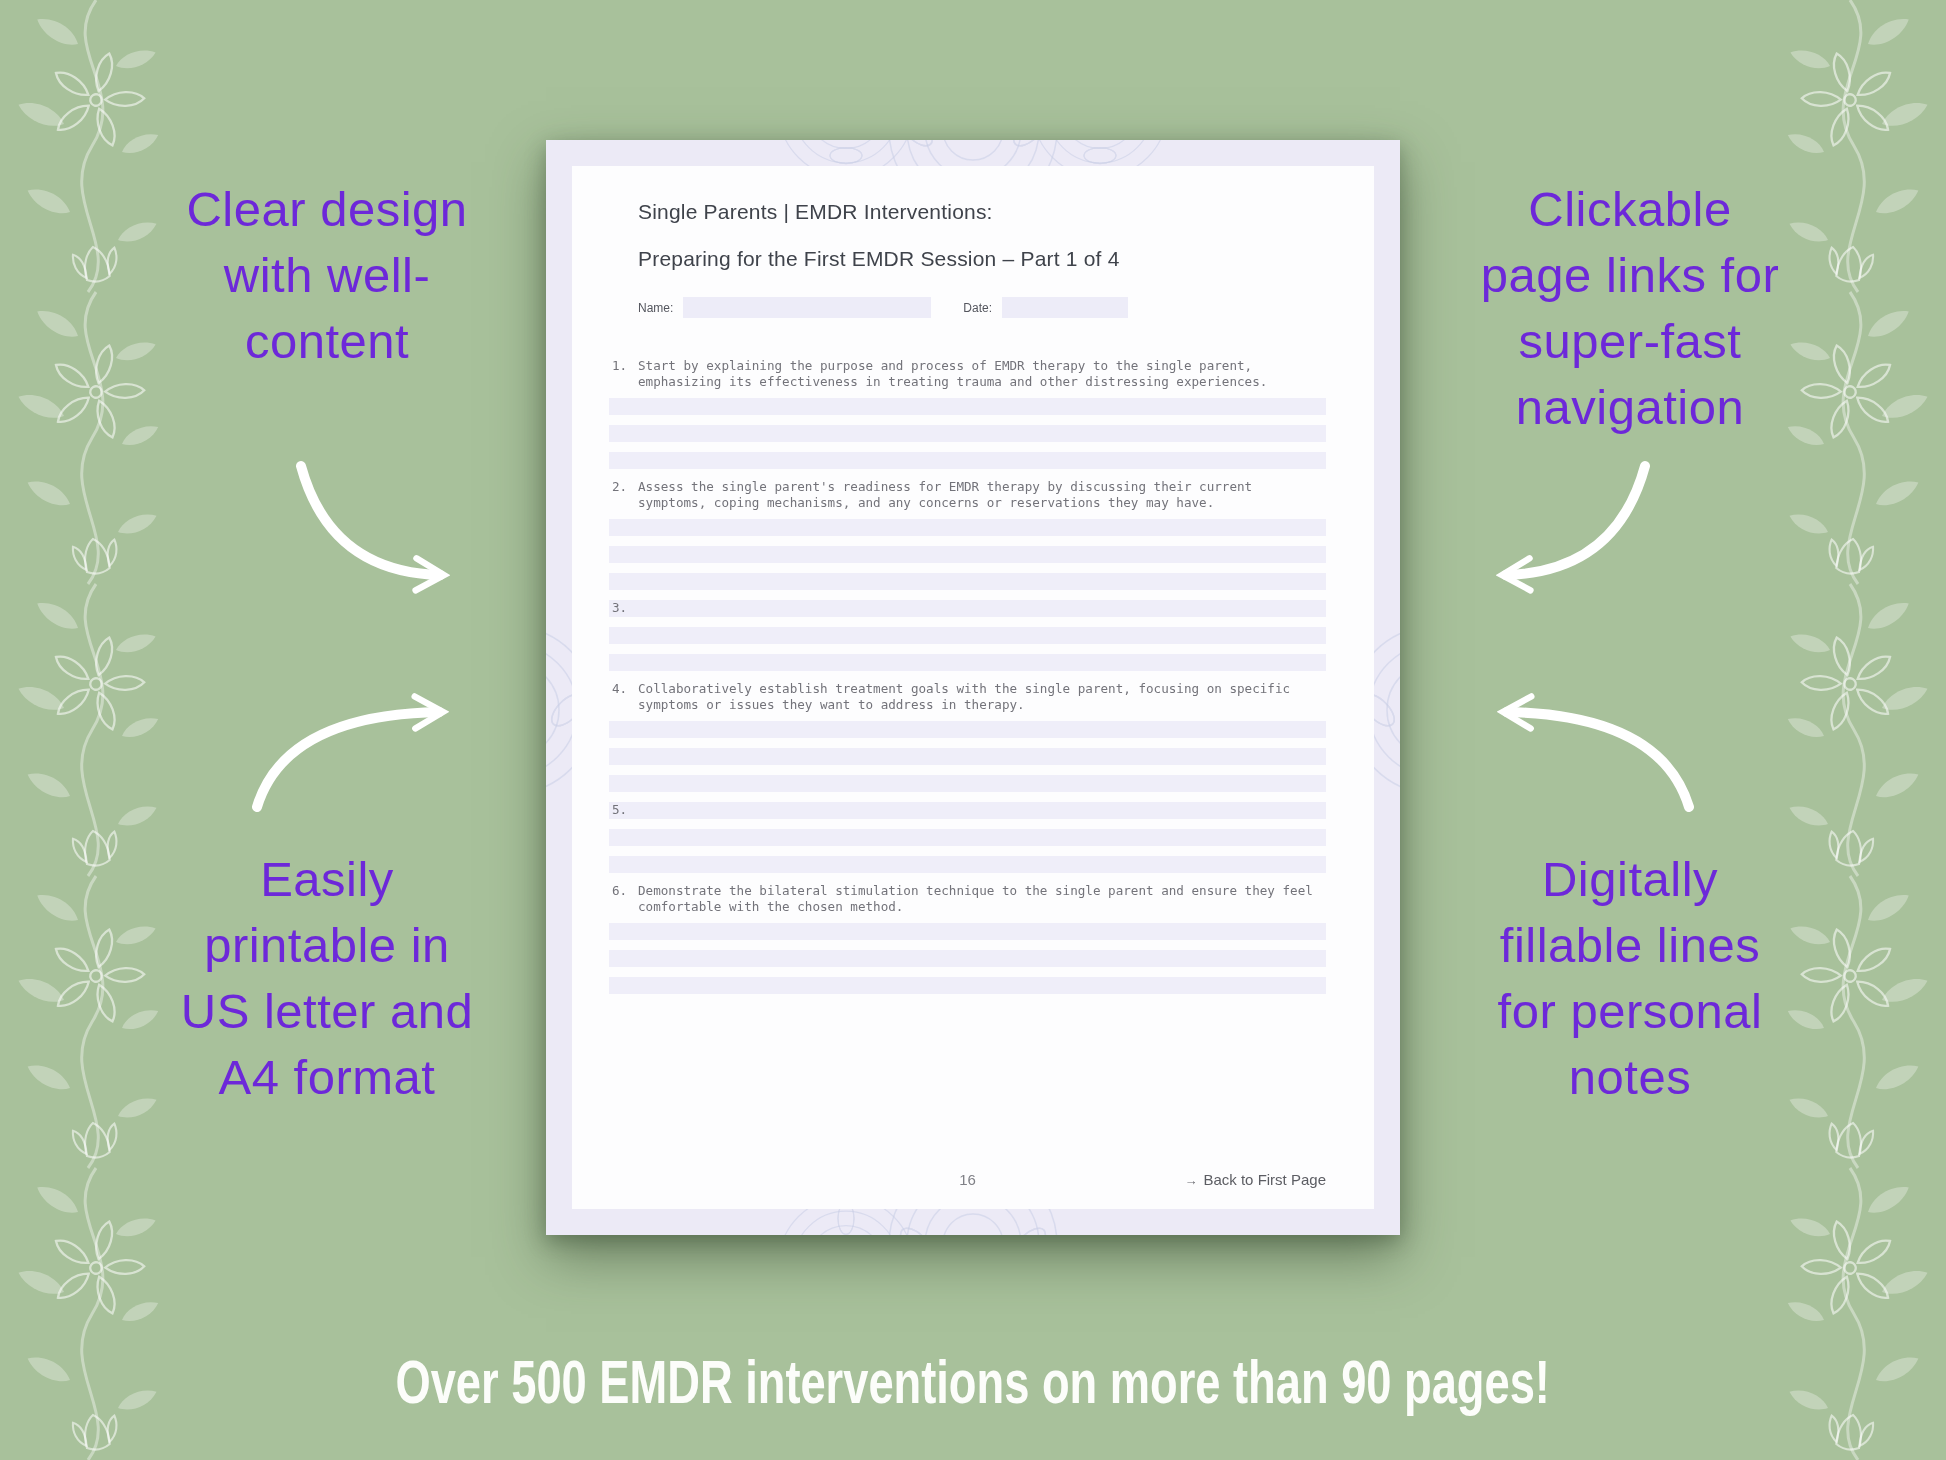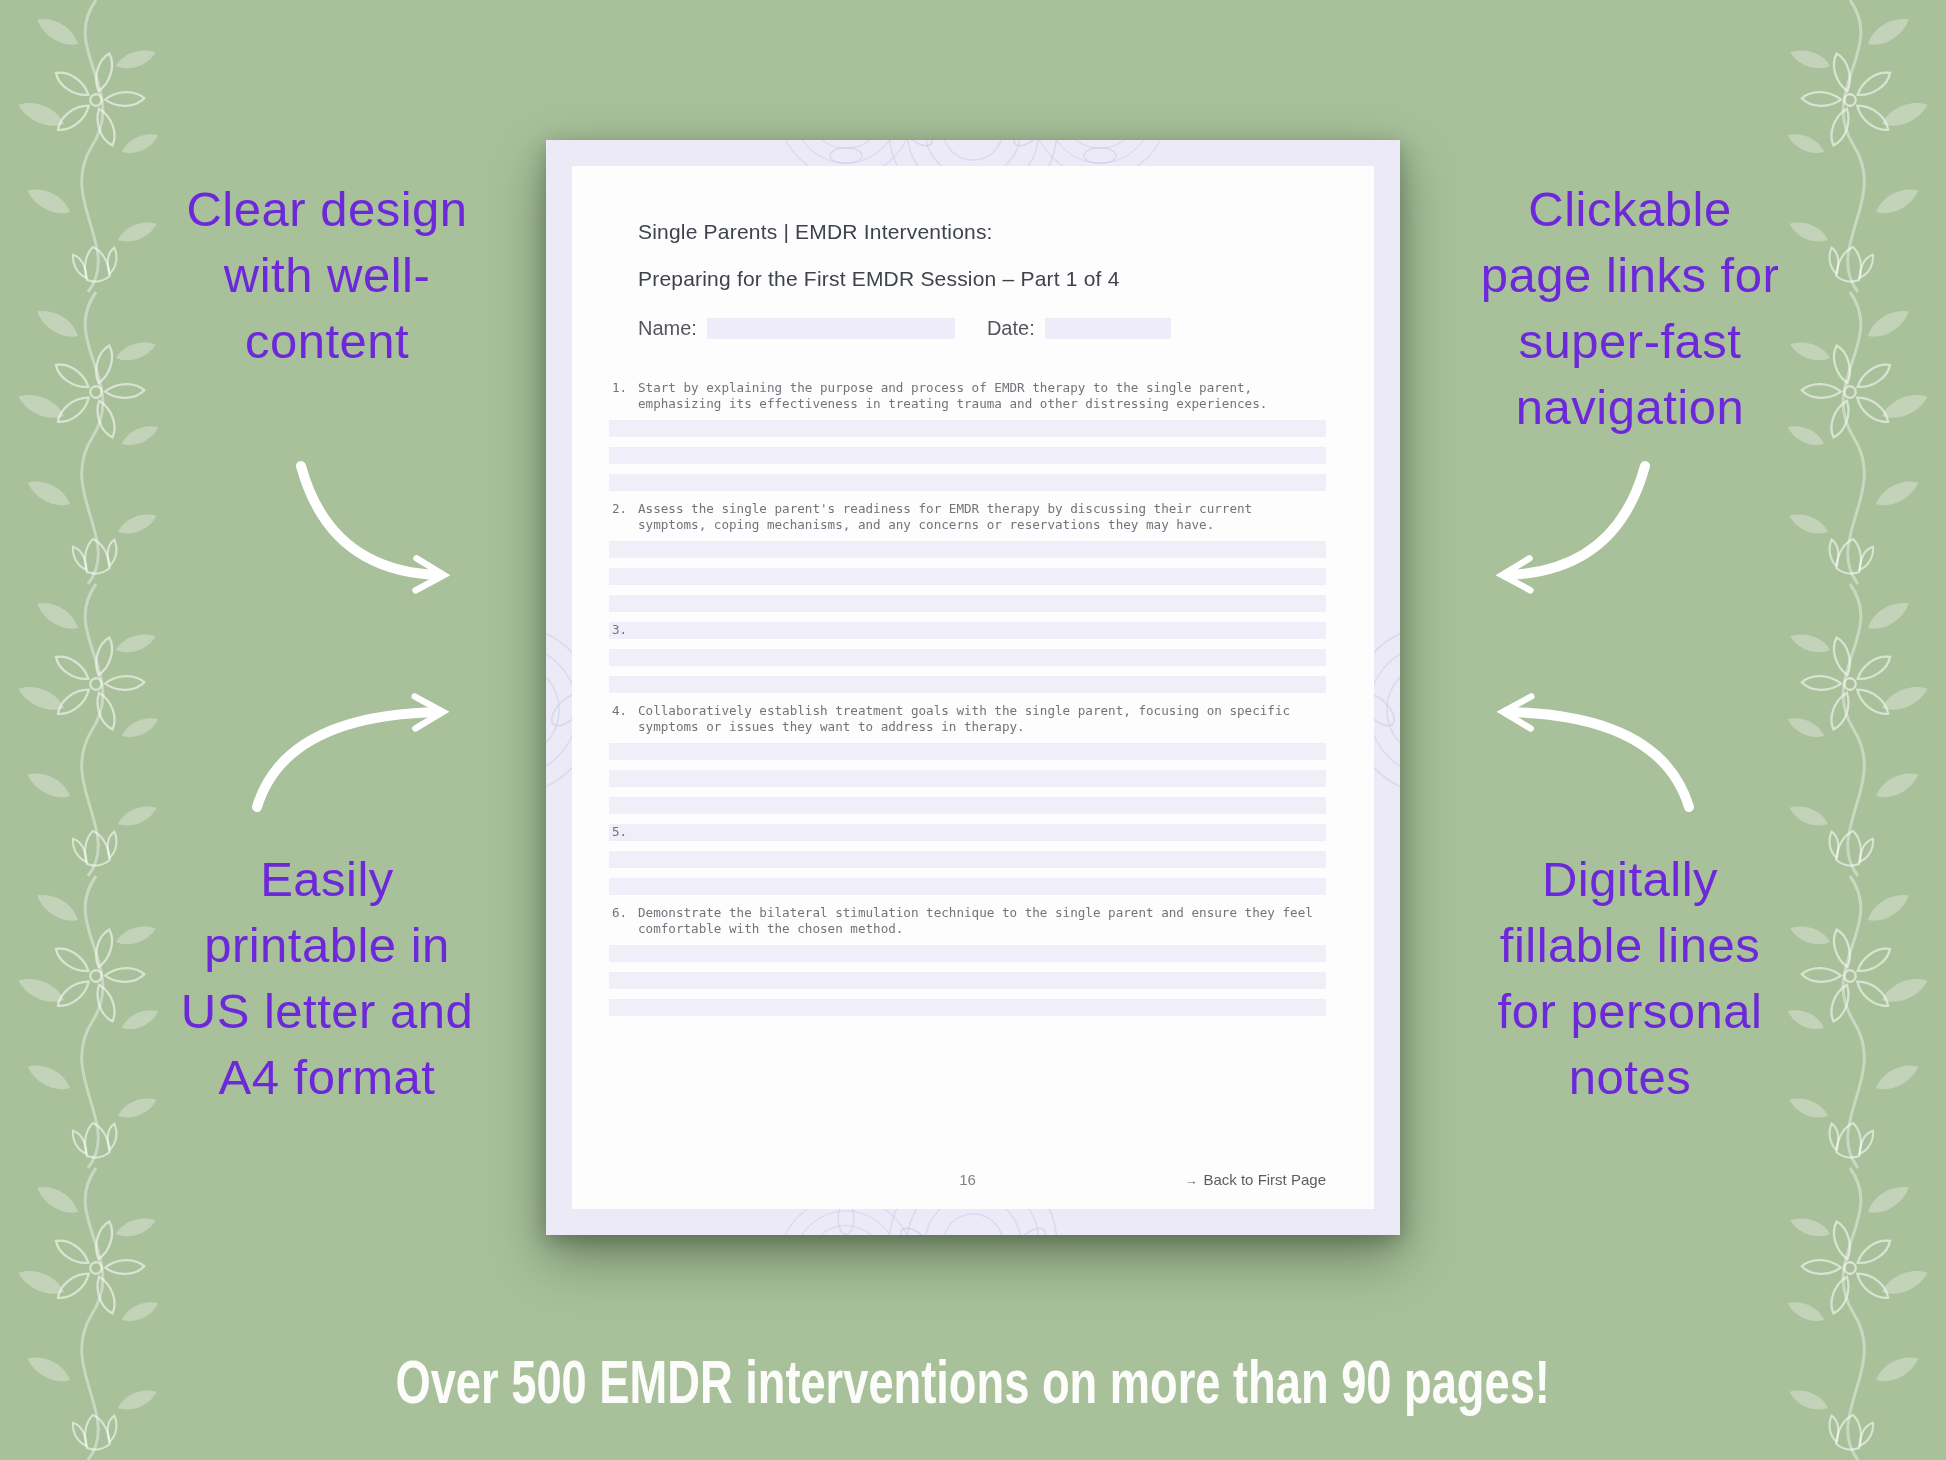--- a/index.html
+++ b/index.html
@@ -40,23 +40,23 @@
     background:#eceaf6;overflow:hidden;
     box-shadow:0 22px 50px rgba(47,66,42,.5), 0 6px 18px rgba(47,66,42,.35);
   }
   #mandalas{position:absolute;left:0;top:0;width:854px;height:1095px;}
   .mandala{fill:none;stroke:#c9cee5;stroke-width:1.5;opacity:.55;}
   .doc-page{
     position:absolute;left:26px;top:26px;width:802px;height:1043px;
     background:#fdfdfe;
   }
   .doc-title{margin:0 0 0 66px;font-size:21px;color:#3f434b;letter-spacing:.2px;line-height:22px;}
-  #doc-title-1{padding-top:55px;}
+  #doc-title-1{padding-top:35px;}
   #doc-title-2{margin-top:25px;}
-  .name-row{display:flex;align-items:center;margin:27px 0 0 66px;font-size:20px;color:#54565e;}
+  .name-row{display:flex;align-items:center;margin:27px 0 0 66px;font-size:12px;color:#54565e;}
   .field{height:21px;background:#edecf8;border:none;}
   #name-field{width:248px;margin-left:10px;}
   #date-label{margin-left:32px;}
   #date-field{width:126px;margin-left:10px;}
   .items{margin:40px 0 0 37px;width:717px;}
   .item{
     position:relative;padding-left:29px;margin-bottom:10px;
     font-family:"DejaVu Sans Mono",monospace;font-size:12.6px;line-height:16px;color:#73737a;
   }
   .item .num{position:absolute;left:3px;top:0;}

